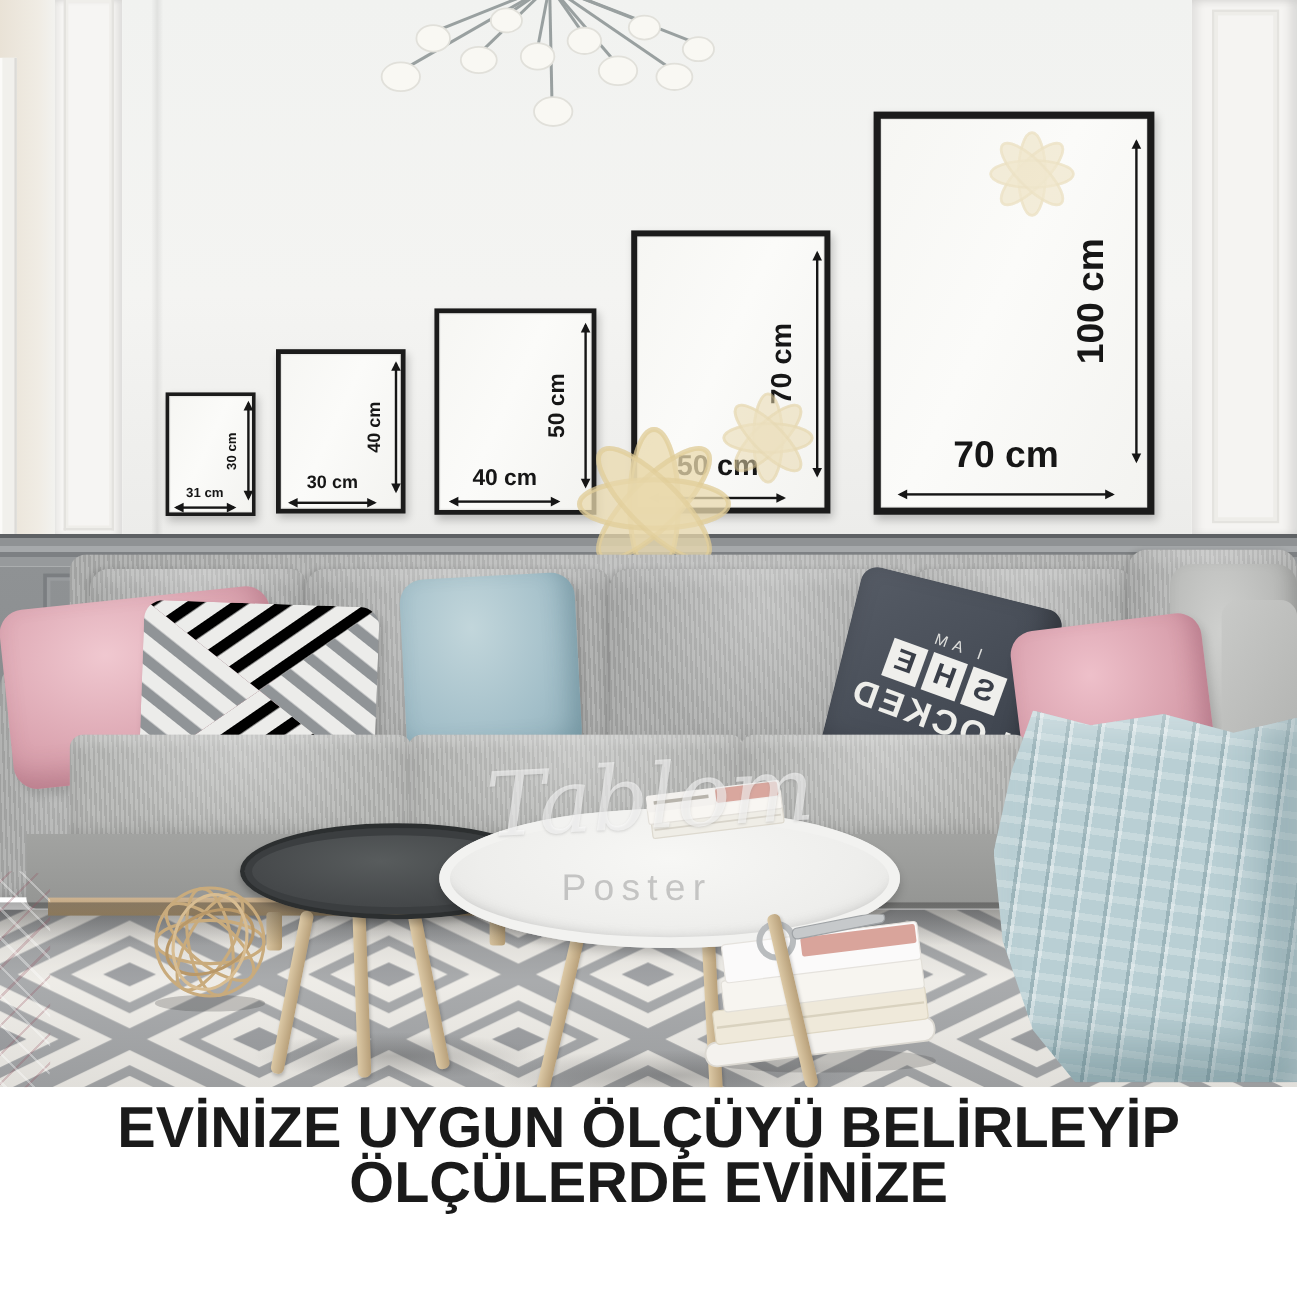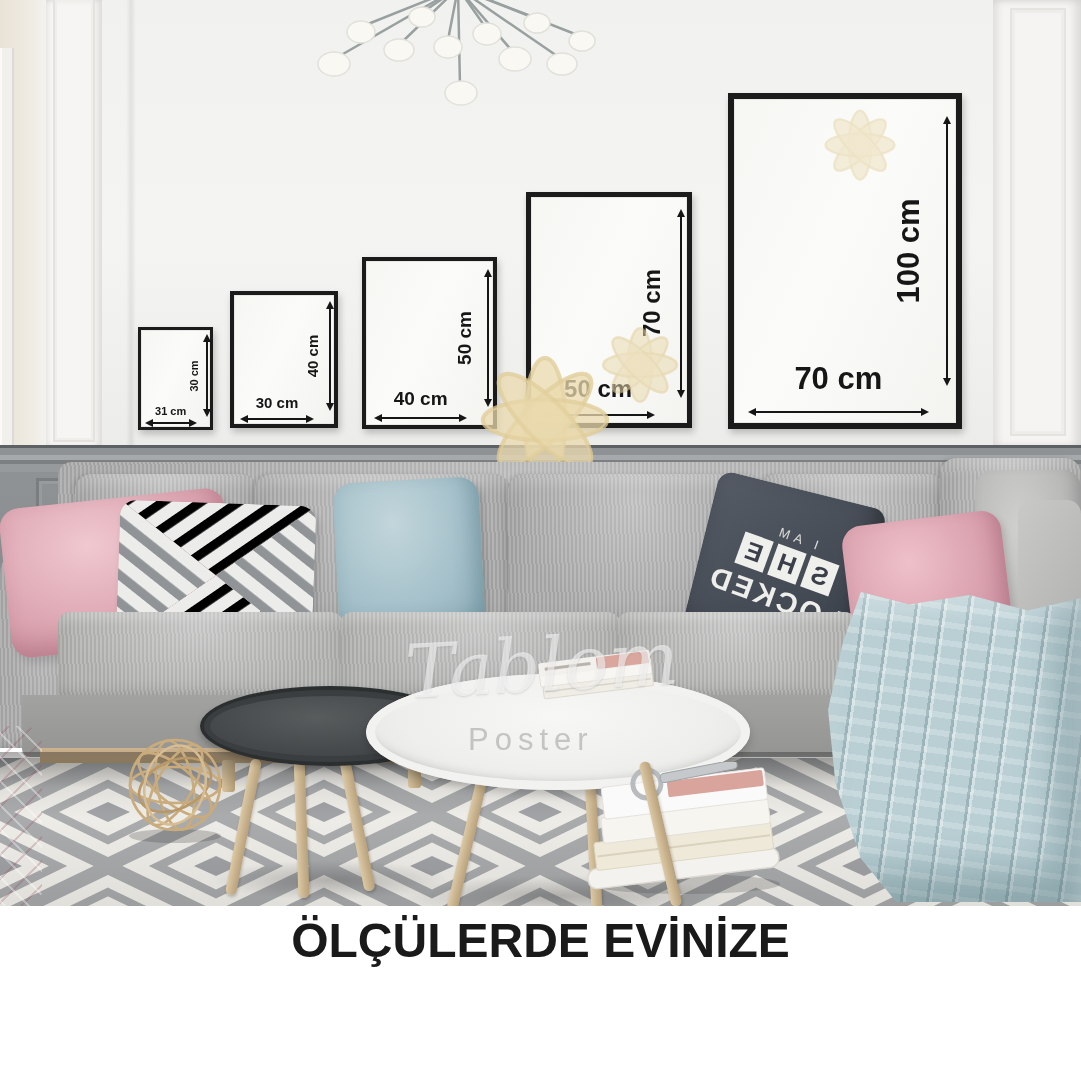--- a/index.html
+++ b/index.html
@@ -403,16 +403,17 @@
       <circle cx="78" cy="18" r="14" fill="rgba(255,255,255,0.25)" stroke="#b9bcbe" stroke-width="5"></circle>
       <rect x="92" y="10" width="78" height="9" rx="4" fill="#c6c9cb" stroke="#9fa3a6" stroke-width="1" transform="rotate(-4 92 14)"></rect>
     </g>
   </svg>
   <div class="abs wood-leg" style="left:655px;top:760px;height:148px;transform:rotate(-13deg);z-index:15;"></div>
 
   <div class="abs wm-script" style="z-index:16;">Tablom</div>
   <div class="abs wm-sub" style="left:468px;z-index:16;">Poster</div>
 
   <div class="abs caption" style="z-index:20;">
+    <div>EVİNİZE UYGUN ÖLÇÜYÜ BELİRLEYİP</div>
     <div>ÖLÇÜLERDE EVİNİZE</div>
   </div>
 
 </div>
 
 </body></html>

